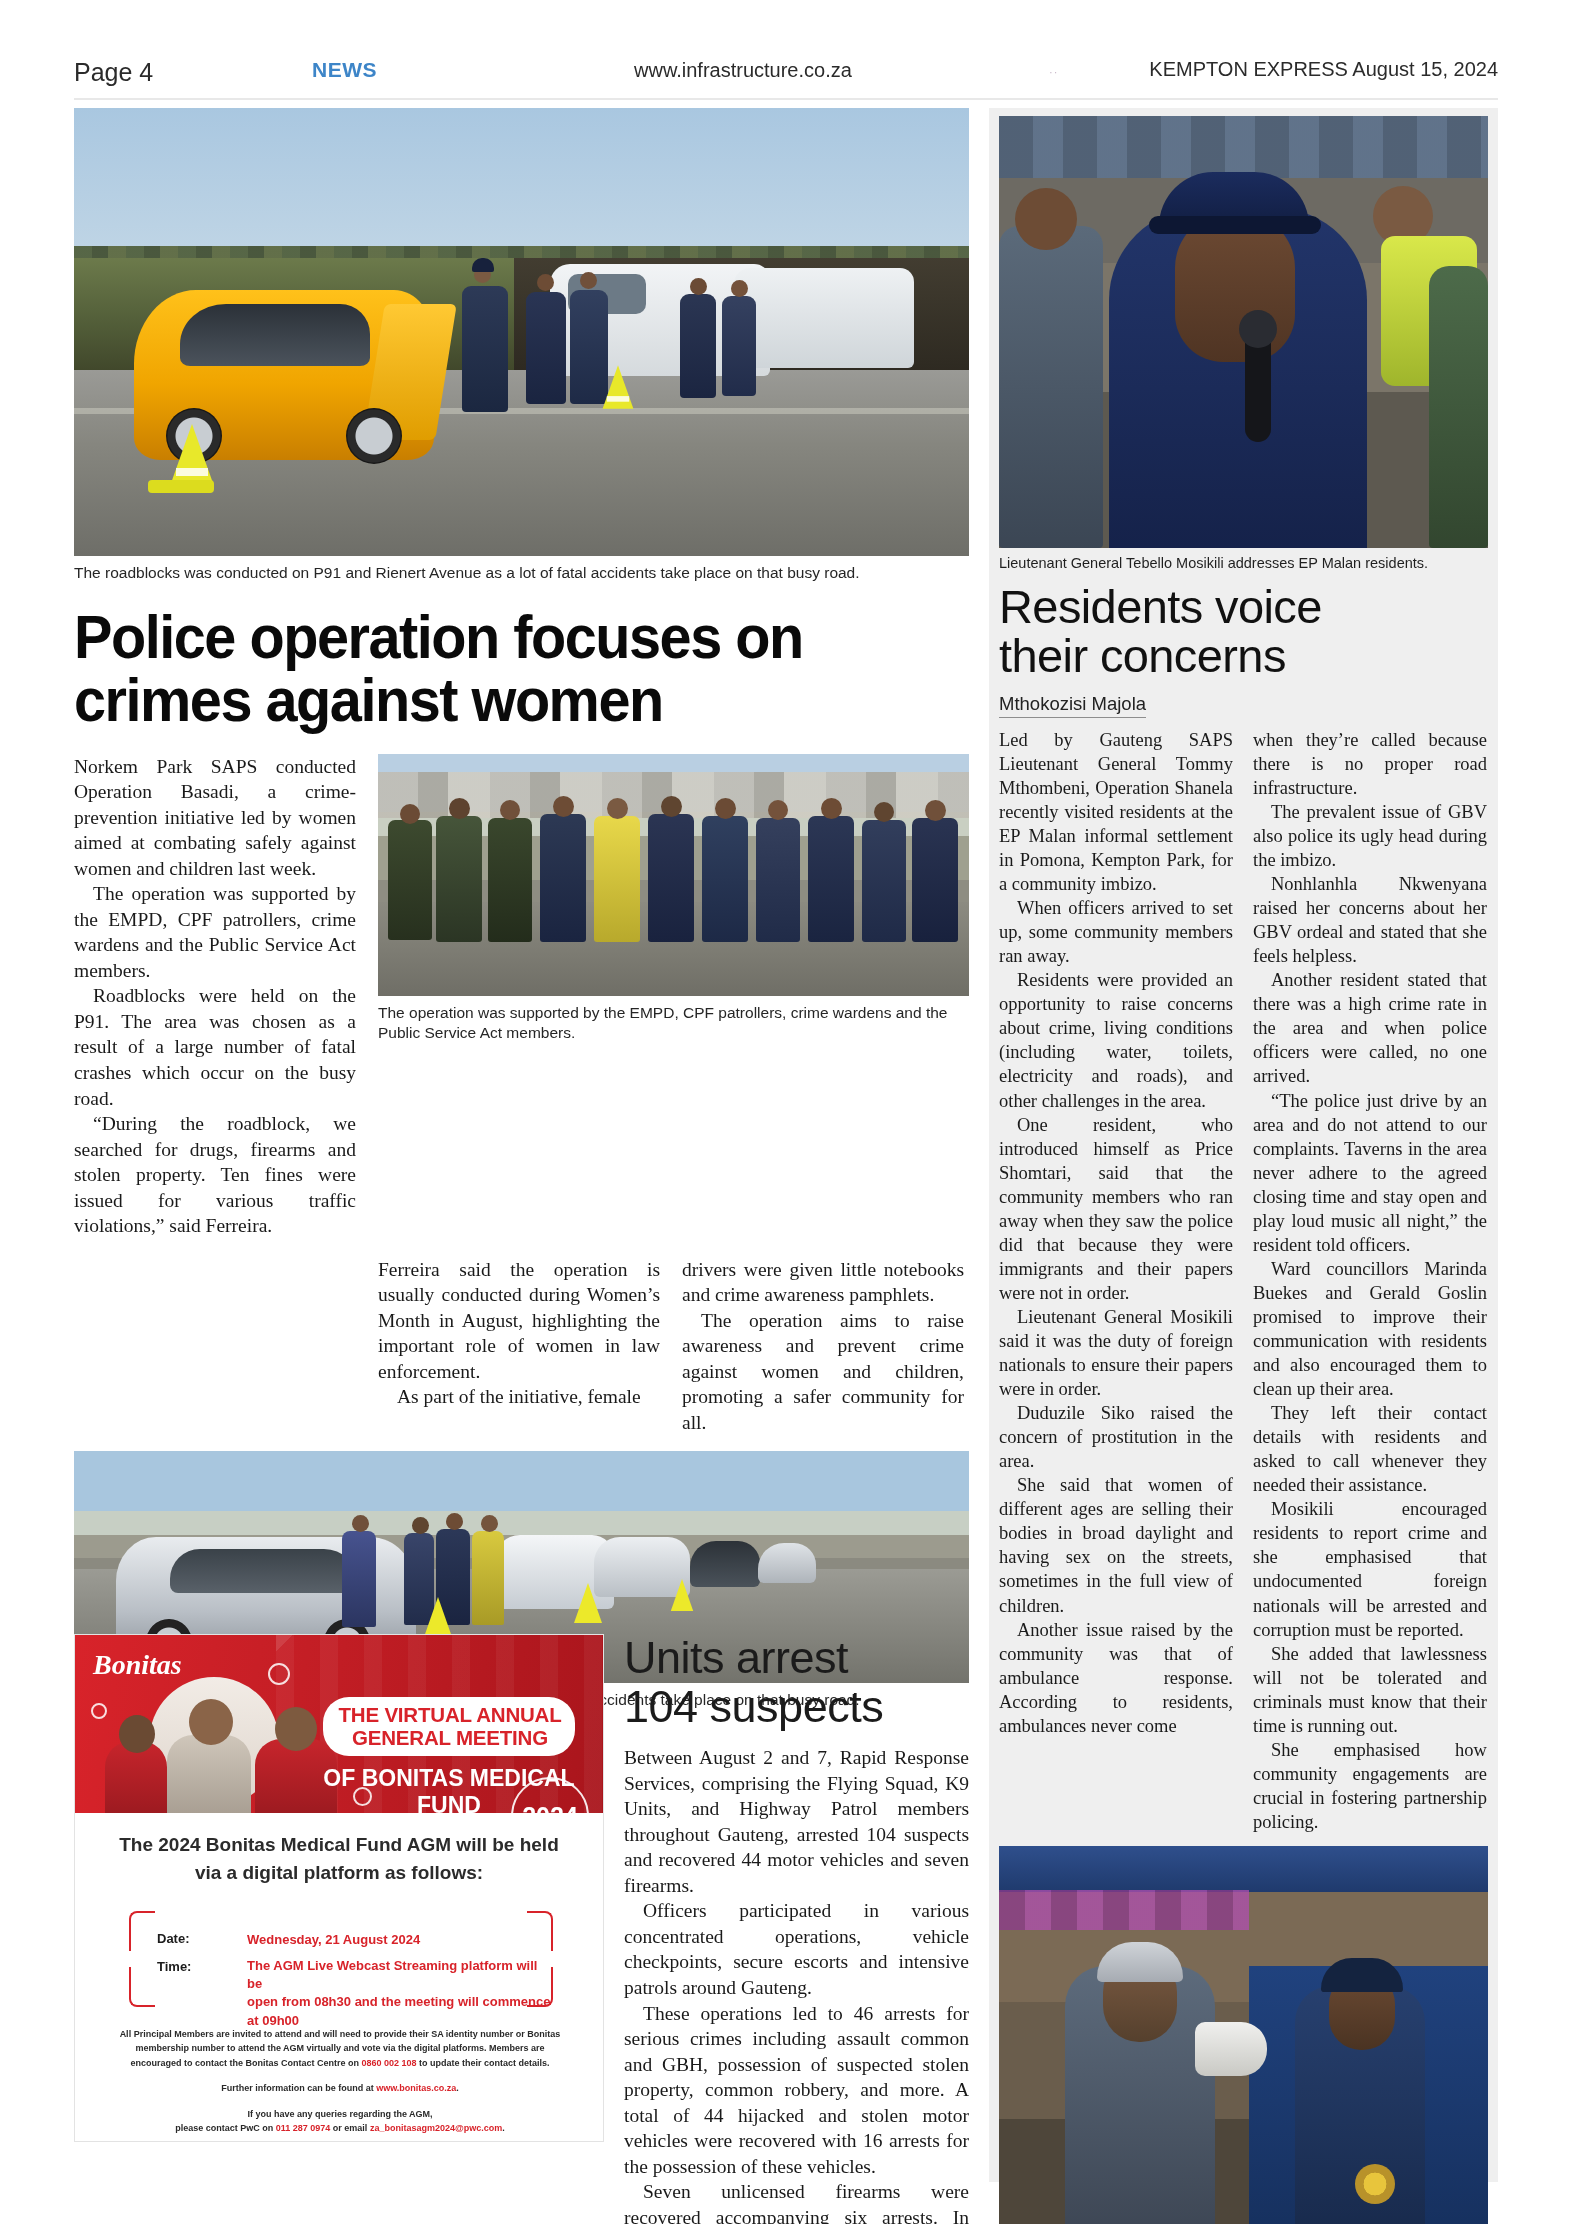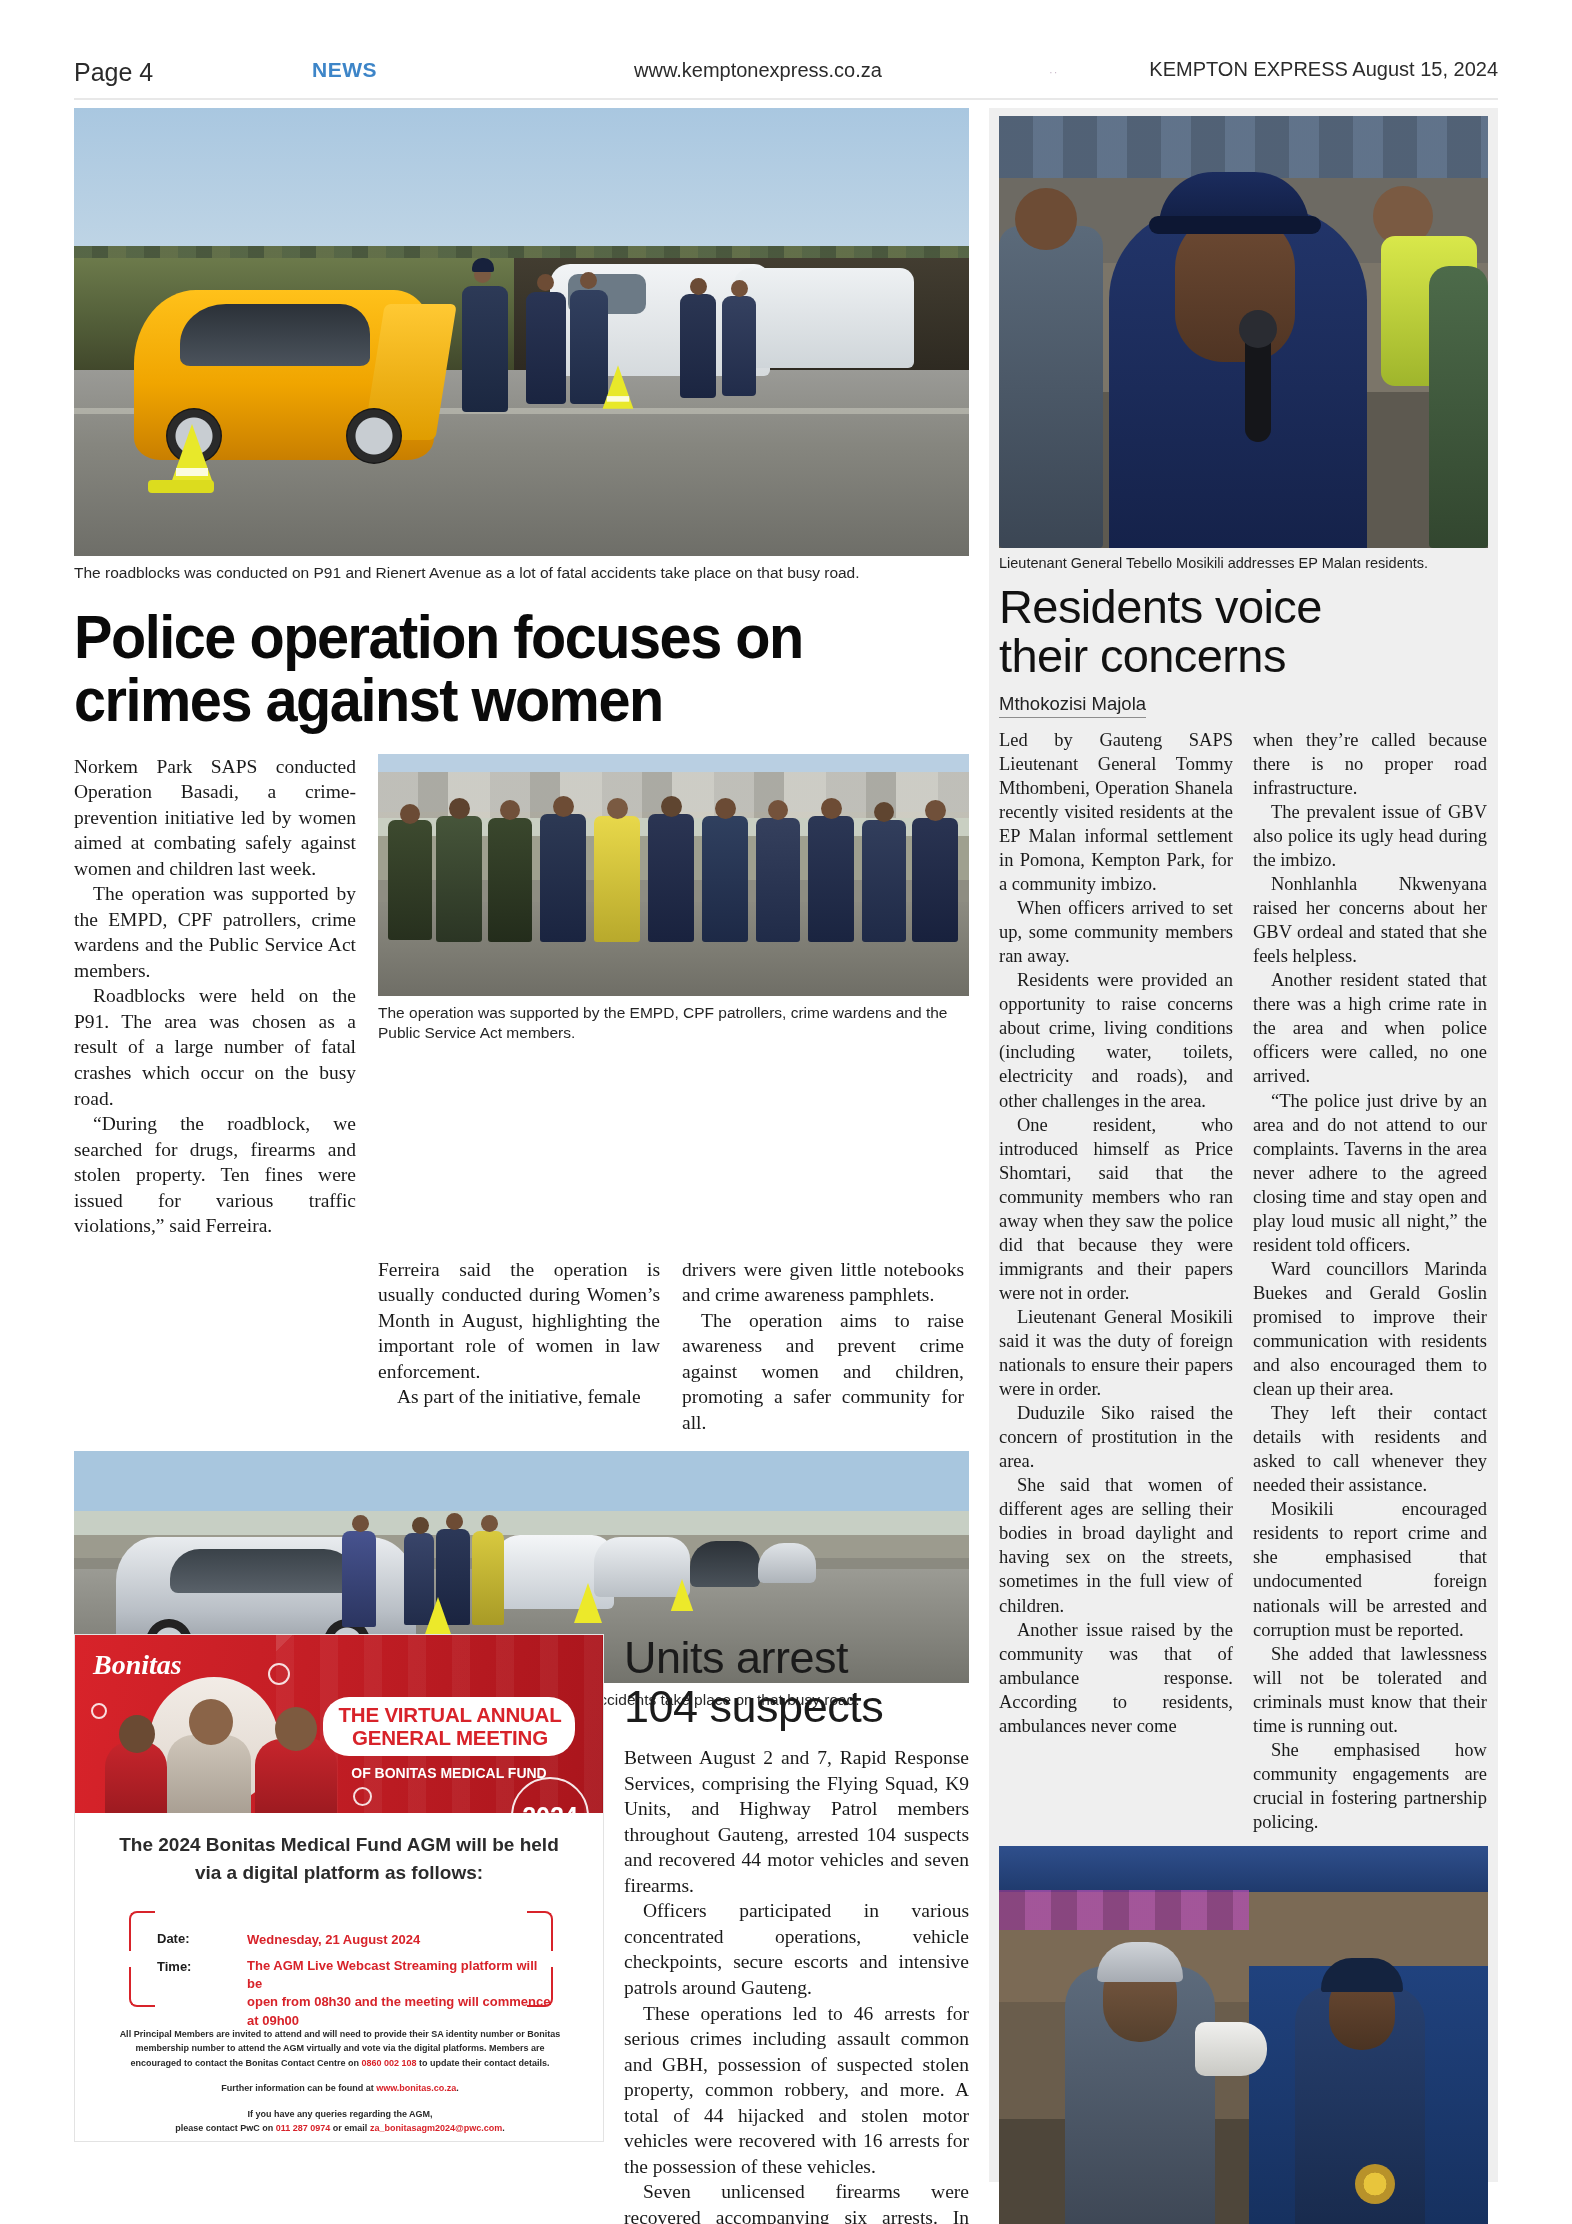--- a/index.html
+++ b/index.html
@@ -215,21 +215,21 @@
   .ad .ph2 { position:absolute; border-radius:50%; }
   .ad .pbody { position:absolute; border-radius:26px 26px 0 0; }
   .ad .badge {
     position:absolute; left:248px; top:62px; width:252px; padding:7px 10px 6px 12px;
     background:#fff; border-radius:26px;
     font-family:"Liberation Sans", sans-serif; font-weight:bold; color:#d8232a;
     font-size:20.5px; line-height:1.12; letter-spacing:-.2px; text-align:center;
   }
   .ad .sub {
     position:absolute; left:248px; top:130px; width:252px; text-align:center;
-    font-family:"Liberation Sans", sans-serif; font-weight:bold; color:#fff; font-size:14px;
+    font-family:"Liberation Sans", sans-serif; font-weight:bold; color:#fff; font-size:23px;
   }
   .ad .year {
     position:absolute; right:14px; top:142px; width:78px; height:78px; border-radius:50%;
     border:2px solid rgba(255,255,255,.9); color:#fff;
     font-family:"Liberation Sans", sans-serif; font-weight:bold; font-size:25px;
     display:flex; align-items:center; justify-content:center;
   }
   .ad .headline2 {
     position:absolute; left:0; top:196px; width:100%; text-align:center;
     font-family:"Liberation Sans", sans-serif; font-weight:bold; font-size:19px;
@@ -262,21 +262,21 @@
   .units .utext p.first { text-indent:0; }
 </style>
 </head>
 <body>
 
 <div class="page">
 
   <div class="masthead">
     <span class="page-no">Page 4</span>
     <span class="section">NEWS</span>
-    <span class="website">www.kemptonexpress.co.za</span>
+    <span class="website">www.infrastructure.co.za</span>
     <span class="dots">··</span>
     <span class="paper">KEMPTON EXPRESS  August 15, 2024</span>
   </div>
   <div class="rule-top"></div>
 
   <div class="left-col">
 
     <div class="photo hero">
       <div class="sky"></div>
         <div class="treeline"></div>

